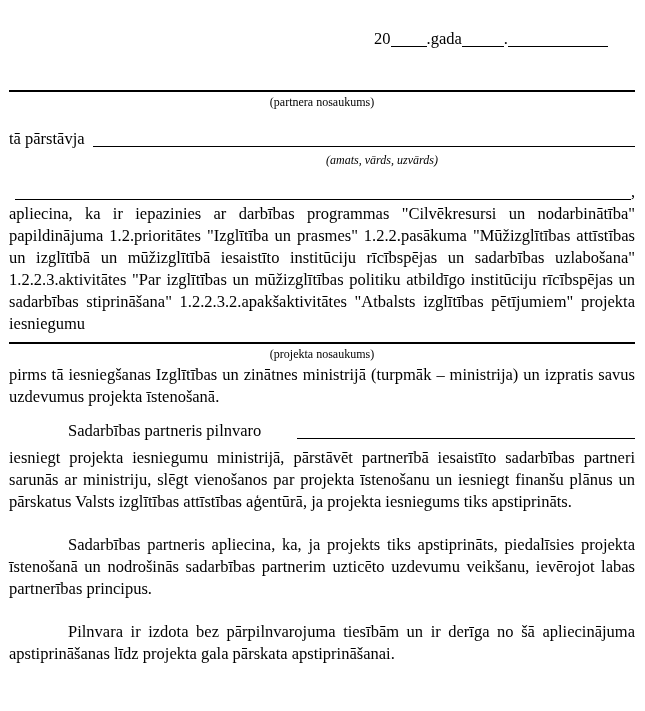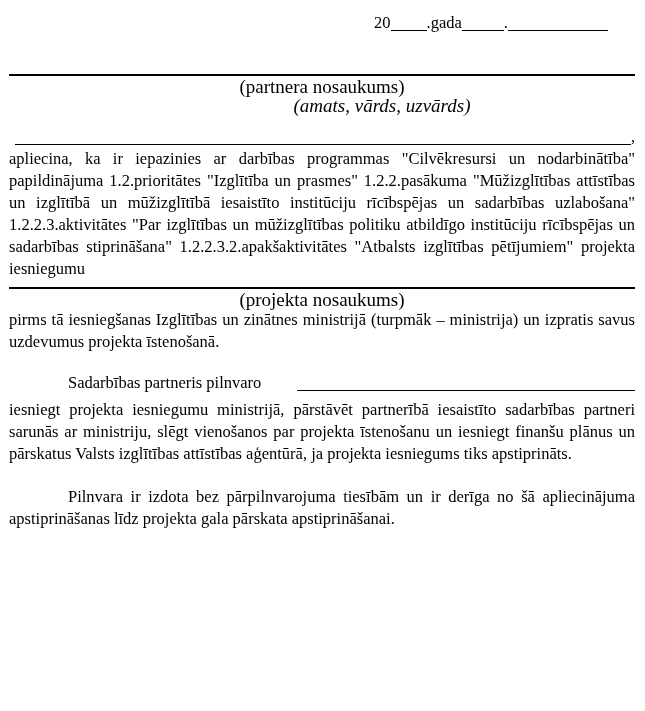--- a/index.html
+++ b/index.html
@@ -12,21 +12,21 @@
     height: 711px;
     overflow: hidden;
     font-family: "Liberation Serif", "DejaVu Serif", serif;
     color: #000;
     font-size: 16.5px;
     line-height: 22px;
   }
   .page {
     box-sizing: border-box;
     width: 645px;
-    padding: 10px 10px 0 9px;
+    padding: 26px 10px 0 9px;
   }
   .fill-row {
     display: flex;
     align-items: flex-end;
   }
   .fill-row .txt {
     white-space: pre;
   }
   .blank {
     border-bottom: 1px solid #000;
@@ -40,37 +40,37 @@
     padding-right: 27px;
     margin-top: 2px;
   }
   .hrule {
     border-bottom: 2px solid #000;
   }
   .rule-partner {
     margin-top: 40px;
   }
   .caption {
-    font-size: 19px;
+    font-size: 12px;
     line-height: 17px;
     text-align: center;
     margin-top: 2px;
   }
   .caption.offset-amats { padding-left: 120px; font-style: italic; }
   .caption.offset-iesniedzejs { padding-left: 246px; }
   .rep-row { margin-top: 17px; }
   .rep-row .blank { margin-left: 8px; }
   .para {
     text-align: justify;
   }
   .lead-row { margin-top: 12px; }
   .lead-row .blank { margin-left: 6px; }
   .rule-project { margin-top: 7px; }
   .para2 { margin-top: 1px; }
-  .pilnvaro-row { margin-top: 19px; gap: 28px; }
+  .pilnvaro-row { margin-top: 12px; gap: 28px; }
   .pilnvaro-row .lead { margin-left: 59px; }
   .pilnvaro-row .blank { margin-left: 8px; }
   .para4 { margin-top: 5px; }
   .indent { text-indent: 59px; }
   .para5 { margin-top: 21px; }
   .para6 { margin-top: 21px; }
 </style>
 </head>
 <body>
 
@@ -81,36 +81,41 @@
     <span class="blank w36"></span>
     <span class="txt">.gada</span>
     <span class="blank w42"></span>
     <span class="txt">.</span>
     <span class="blank grow"></span>
   </div>
 
   <div class="hrule rule-partner"></div>
   <div class="caption">(partnera nosaukums)</div>
 
+  <div class="fill-row rep-row">
+    <span class="txt">tā pārstāvja</span>
+    <span class="blank grow"></span>
+  </div>
   <div class="caption offset-amats">(amats, vārds, uzvārds)</div>
 
   <div class="fill-row lead-row">
     <span class="blank grow"></span>
     <span class="txt">,</span>
   </div>
   <div class="para">apliecina, ka ir iepazinies ar darbības programmas "Cilvēkresursi un nodarbinātība" papildinājuma 1.2.prioritātes "Izglītība un prasmes" 1.2.2.pasākuma "Mūžizglītības attīstības un izglītībā un mūžizglītībā iesaistīto institūciju rīcībspējas un sadarbības uzlabošana" 1.2.2.3.aktivitātes "Par izglītības un mūžizglītības politiku atbildīgo institūciju rīcībspējas un sadarbības stiprināšana" 1.2.2.3.2.apakšaktivitātes "Atbalsts izglītības pētījumiem" projekta iesniegumu</div>
 
   <div class="hrule rule-project"></div>
   <div class="caption">(projekta nosaukums)</div>
 
   <div class="para para2">pirms tā iesniegšanas Izglītības un zinātnes ministrijā (turpmāk – ministrija) un izpratis savus uzdevumus projekta īstenošanā.</div>
 
   <div class="fill-row pilnvaro-row">
     <span class="txt lead">Sadarbības partneris pilnvaro</span>
     <span class="blank grow"></span>
   </div>
 
   <div class="para para4">iesniegt projekta iesniegumu ministrijā, pārstāvēt partnerībā iesaistīto sadarbības partneri sarunās ar ministriju, slēgt vienošanos par projekta īstenošanu un iesniegt finanšu plānus un pārskatus Valsts izglītības attīstības aģentūrā, ja projekta iesniegums tiks apstiprināts.</div>
 
+  <div class="para indent para5">Sadarbības partneris apliecina, ka, ja projekts tiks apstiprināts, piedalīsies projekta īstenošanā un nodrošinās sadarbības partnerim uzticēto uzdevumu veikšanu, ievērojot labas partnerības principus.</div>
 
   <div class="para indent para6">Pilnvara ir izdota bez pārpilnvarojuma tiesībām un ir derīga no šā apliecinājuma apstiprināšanas līdz projekta gala pārskata apstiprināšanai.</div>
 
 </div>
 
 </body></html>

